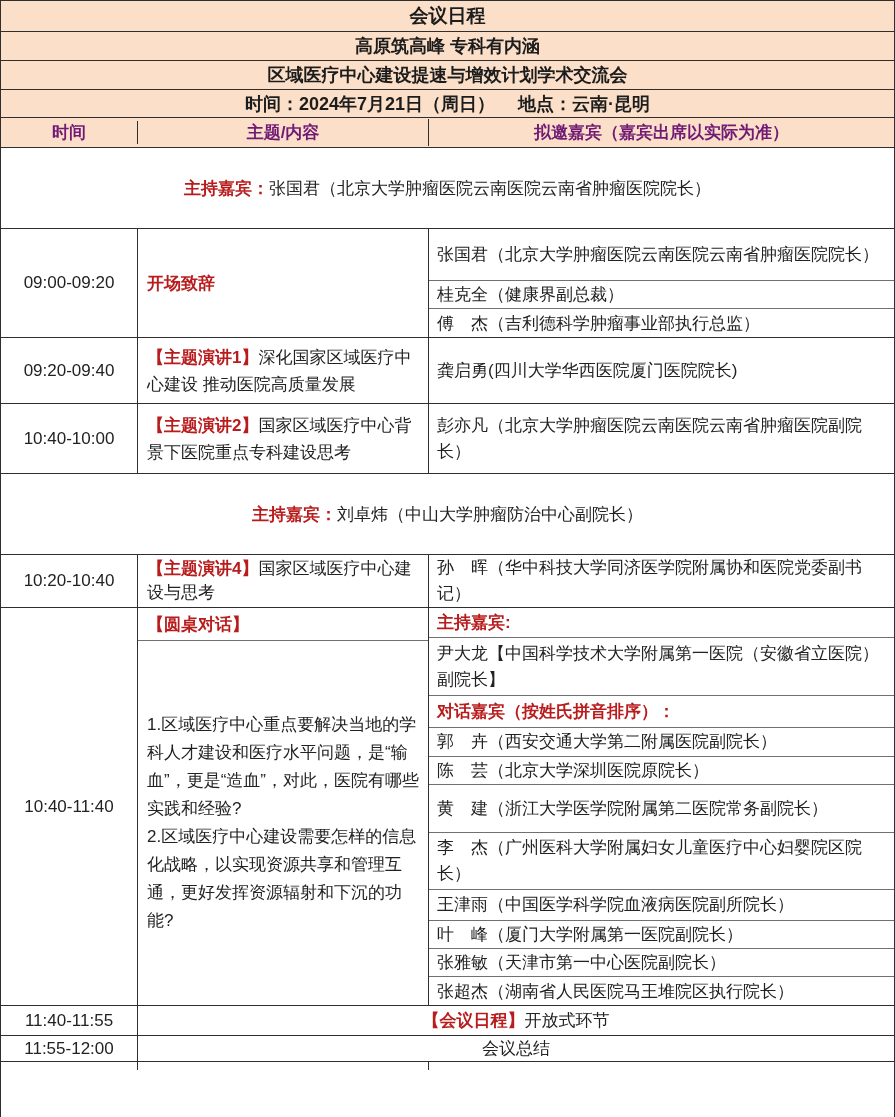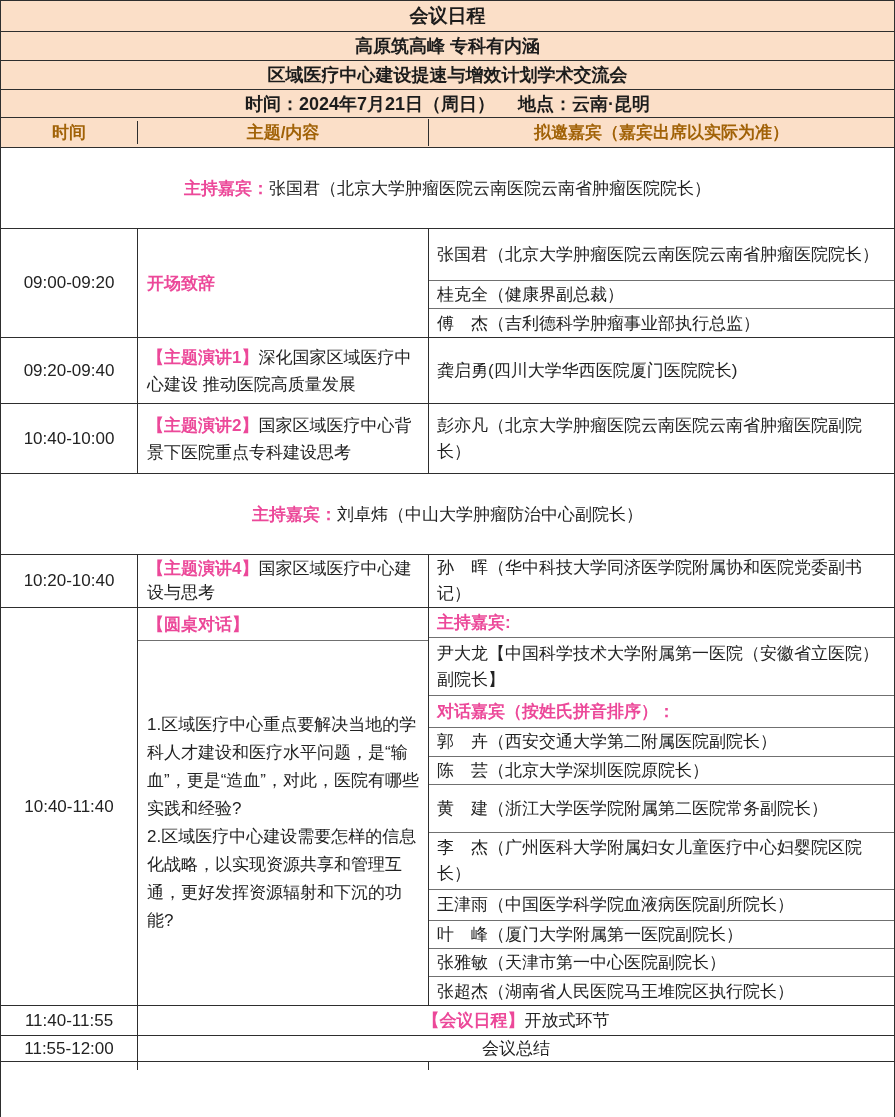--- a/index.html
+++ b/index.html
@@ -55,22 +55,22 @@
   .gcell.last { border-bottom: none; }
   .merged {
     flex: 1 1 auto;
     display: flex; align-items: center; justify-content: center;
     text-align: center;
   }
   .hostrow {
     align-items: center; justify-content: center;
     text-align: center;
   }
-  .b { font-weight: 700; color: #ec4899; }
-  .colhead > div { font-weight: 700; color: #a16207; justify-content: center; text-align: right; padding: 0; }
+  .b { font-weight: 700; color: #b91c1c; }
+  .colhead > div { font-weight: 700; color: #701a75; justify-content: center; text-align: right; padding: 0; }
   .rt-mid {
     width: 291px; flex: none;
     border-right: 1.5px solid #2e2e2e;
     display: flex; flex-direction: column;
   }
   .rt-tag {
     height: 33px; flex: none;
     border-bottom: 1px solid #707070;
     display: flex; align-items: center;
     padding: 0 9px;

